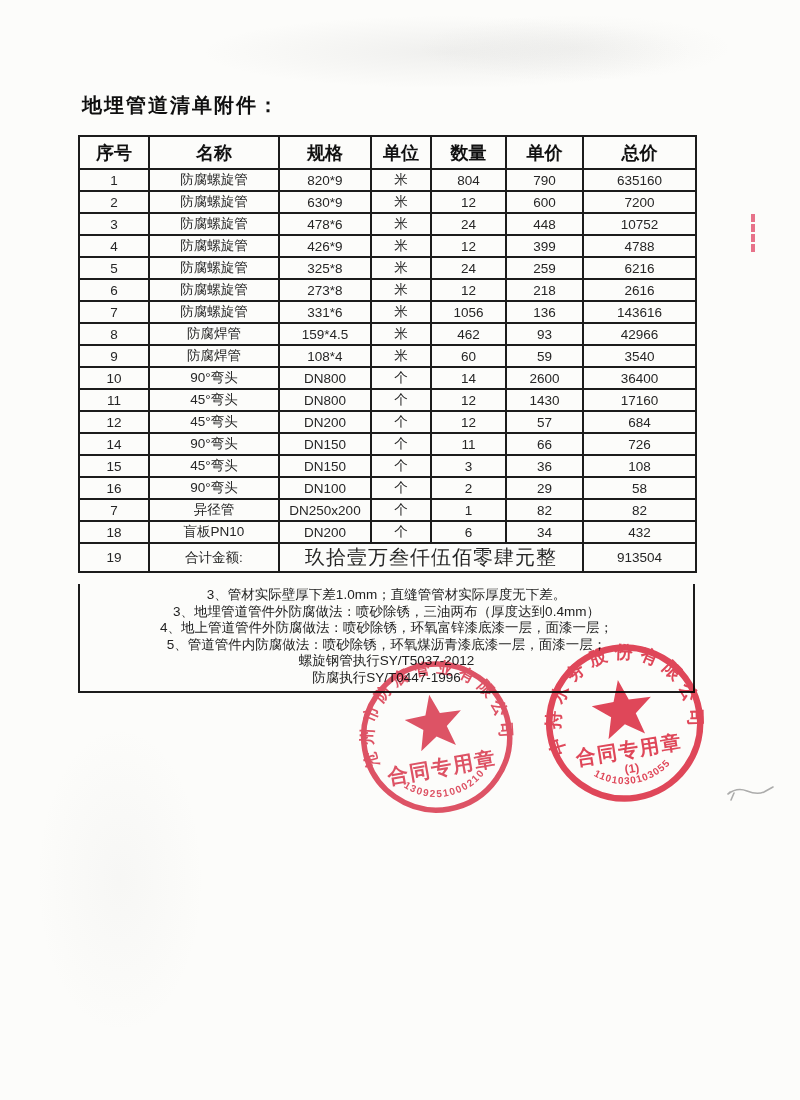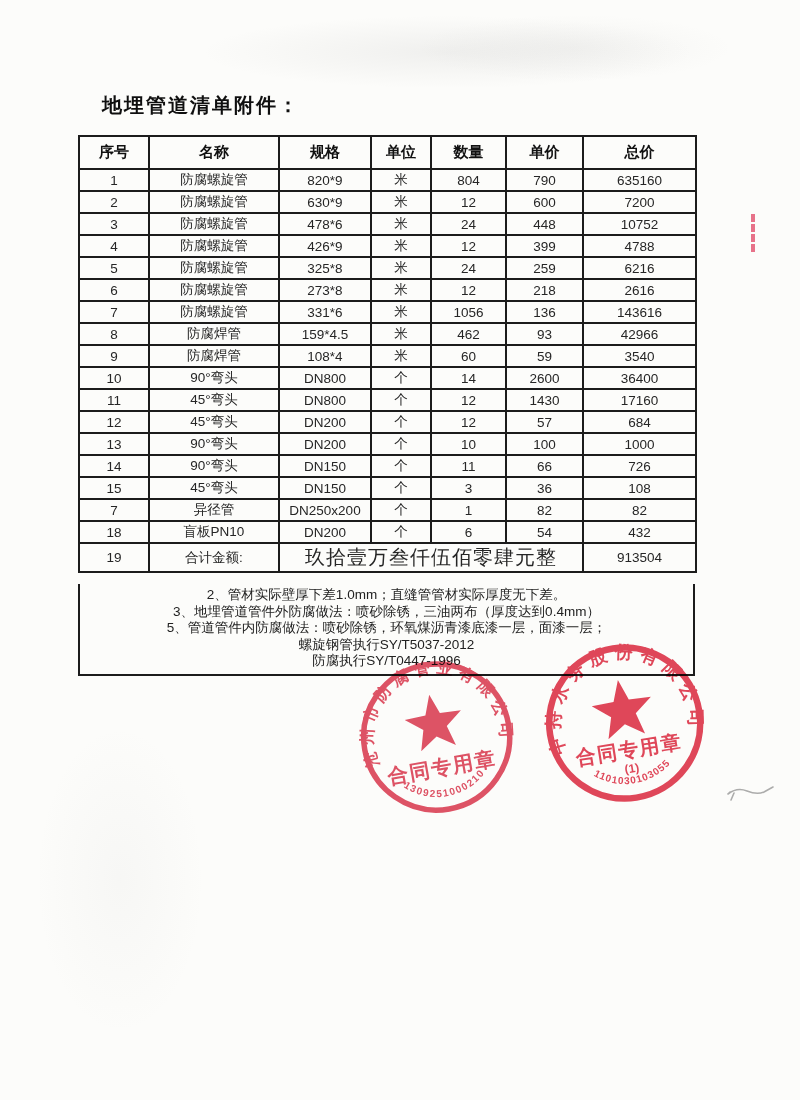--- a/index.html
+++ b/index.html
@@ -8,32 +8,32 @@
     background:#fcfcfa;
     background-image:
       radial-gradient(closest-side at 448px 52px, rgba(130,130,130,.10), rgba(130,130,130,0) 70%),
       radial-gradient(closest-side at 575px 48px, rgba(140,140,140,.07), rgba(140,140,140,0) 70%),
       radial-gradient(closest-side at 120px 880px, rgba(150,150,150,.05), rgba(150,150,150,0) 70%);
     font-family:"Liberation Sans", sans-serif;
     color:#1e1e1e; overflow:hidden;
   }
   .title {
     position:absolute; left:82px; top:92px;
-    font-size:20px; font-weight:bold; letter-spacing:2px; color:#0f0f0f;margin-left:20px;
+    font-size:20px; font-weight:bold; letter-spacing:2px; color:#0f0f0f;
   }
   table.doc-table {
     position:absolute; left:78px; top:135px; width:617px;
     border-collapse:collapse; table-layout:fixed;
   }
   .doc-table th, .doc-table td {
     border:2px solid #1c1c1c; text-align:center; vertical-align:middle;
     padding:0; font-size:13.5px; color:#262626; height:20px;
     overflow:hidden; white-space:nowrap;
   }
-  .doc-table thead th { height:31px; font-size:15px; font-weight:bold; color:#111; }
+  .doc-table thead th { height:31px; font-size:18px; font-weight:bold; color:#111; }
   .doc-table td.amount-words { font-size:20px; letter-spacing:1px; }
   .notes-box {
     position:absolute; left:78px; top:584px; width:613px;
     border:2px solid #1c1c1c; border-top:none;
     padding:3px 0 4px 0; text-align:center;
     font-size:13.5px; line-height:16.6px; color:#222;
   }
   .stamp { position:absolute; mix-blend-mode:multiply; opacity:.9; }
   .stamp-left  { left:350px; top:650px; transform:rotate(-10deg); }
   .stamp-right { left:535px; top:633px; transform:rotate(-9deg); }
@@ -174,78 +174,79 @@
         <tr>
           <td>12</td>
           <td>45°弯头</td>
           <td>DN200</td>
           <td>个</td>
           <td>12</td>
           <td>57</td>
           <td>684</td>
         </tr>
         <tr>
-          <td>13</td>
-          <td>90°弯头</td>
-          <td>DN200</td>
-          <td>个</td>
-          <td>10</td>
-          <td>100</td>
-          <td>1000</td>
-        </tr>
-        <tr>
           <td>14</td>
           <td>90°弯头</td>
           <td>DN150</td>
           <td>个</td>
           <td>11</td>
           <td>66</td>
           <td>726</td>
         </tr>
         <tr>
           <td>15</td>
           <td>45°弯头</td>
           <td>DN150</td>
           <td>个</td>
           <td>3</td>
           <td>36</td>
           <td>108</td>
         </tr>
         <tr>
+          <td>16</td>
+          <td>90°弯头</td>
+          <td>DN100</td>
+          <td>个</td>
+          <td>2</td>
+          <td>29</td>
+          <td>58</td>
+        </tr>
+        <tr>
           <td>7</td>
           <td>异径管</td>
           <td>DN250x200</td>
           <td>个</td>
           <td>1</td>
           <td>82</td>
           <td>82</td>
         </tr>
         <tr>
           <td>18</td>
           <td>盲板PN10</td>
           <td>DN200</td>
           <td>个</td>
           <td>6</td>
-          <td>54</td>
+          <td>34</td>
           <td>432</td>
         </tr>
       </tbody>
     <tbody>
       <tr>
         <td>19</td>
         <td>合计金额:</td>
         <td class="amount-words" colspan="4">玖拾壹万叁仟伍佰零肆元整</td>
         <td>913504</td>
       </tr>
     </tbody>
   </table>
 
   <div class="notes-box">
-    <div>2、管材实际壁厚下差1.0mm；直缝管管材实际厚度无下差。</div>
+    <div>3、管材实际壁厚下差1.0mm；直缝管管材实际厚度无下差。</div>
     <div>3、地埋管道管件外防腐做法：喷砂除锈，三油两布（厚度达到0.4mm）</div>
+    <div>4、地上管道管件外防腐做法：喷砂除锈，环氧富锌漆底漆一层，面漆一层；</div>
     <div>5、管道管件内防腐做法：喷砂除锈，环氧煤沥青漆底漆一层，面漆一层；</div>
     <div>螺旋钢管执行SY/T5037-2012</div>
     <div>防腐执行SY/T0447-1996</div>
   </div>
 
   <div class="stamp stamp-left">
     <svg width="174" height="174" viewBox="-87 -87 174 174">
       <defs>
         <path id="sl-top" d="M -60.2,21.9 A 64 64 0 1 1 60.2,21.9" fill="none"></path>
         <path id="sl-bot" d="M -54.4,25.4 A 60 60 0 0 0 54.4,25.4" fill="none"></path>

